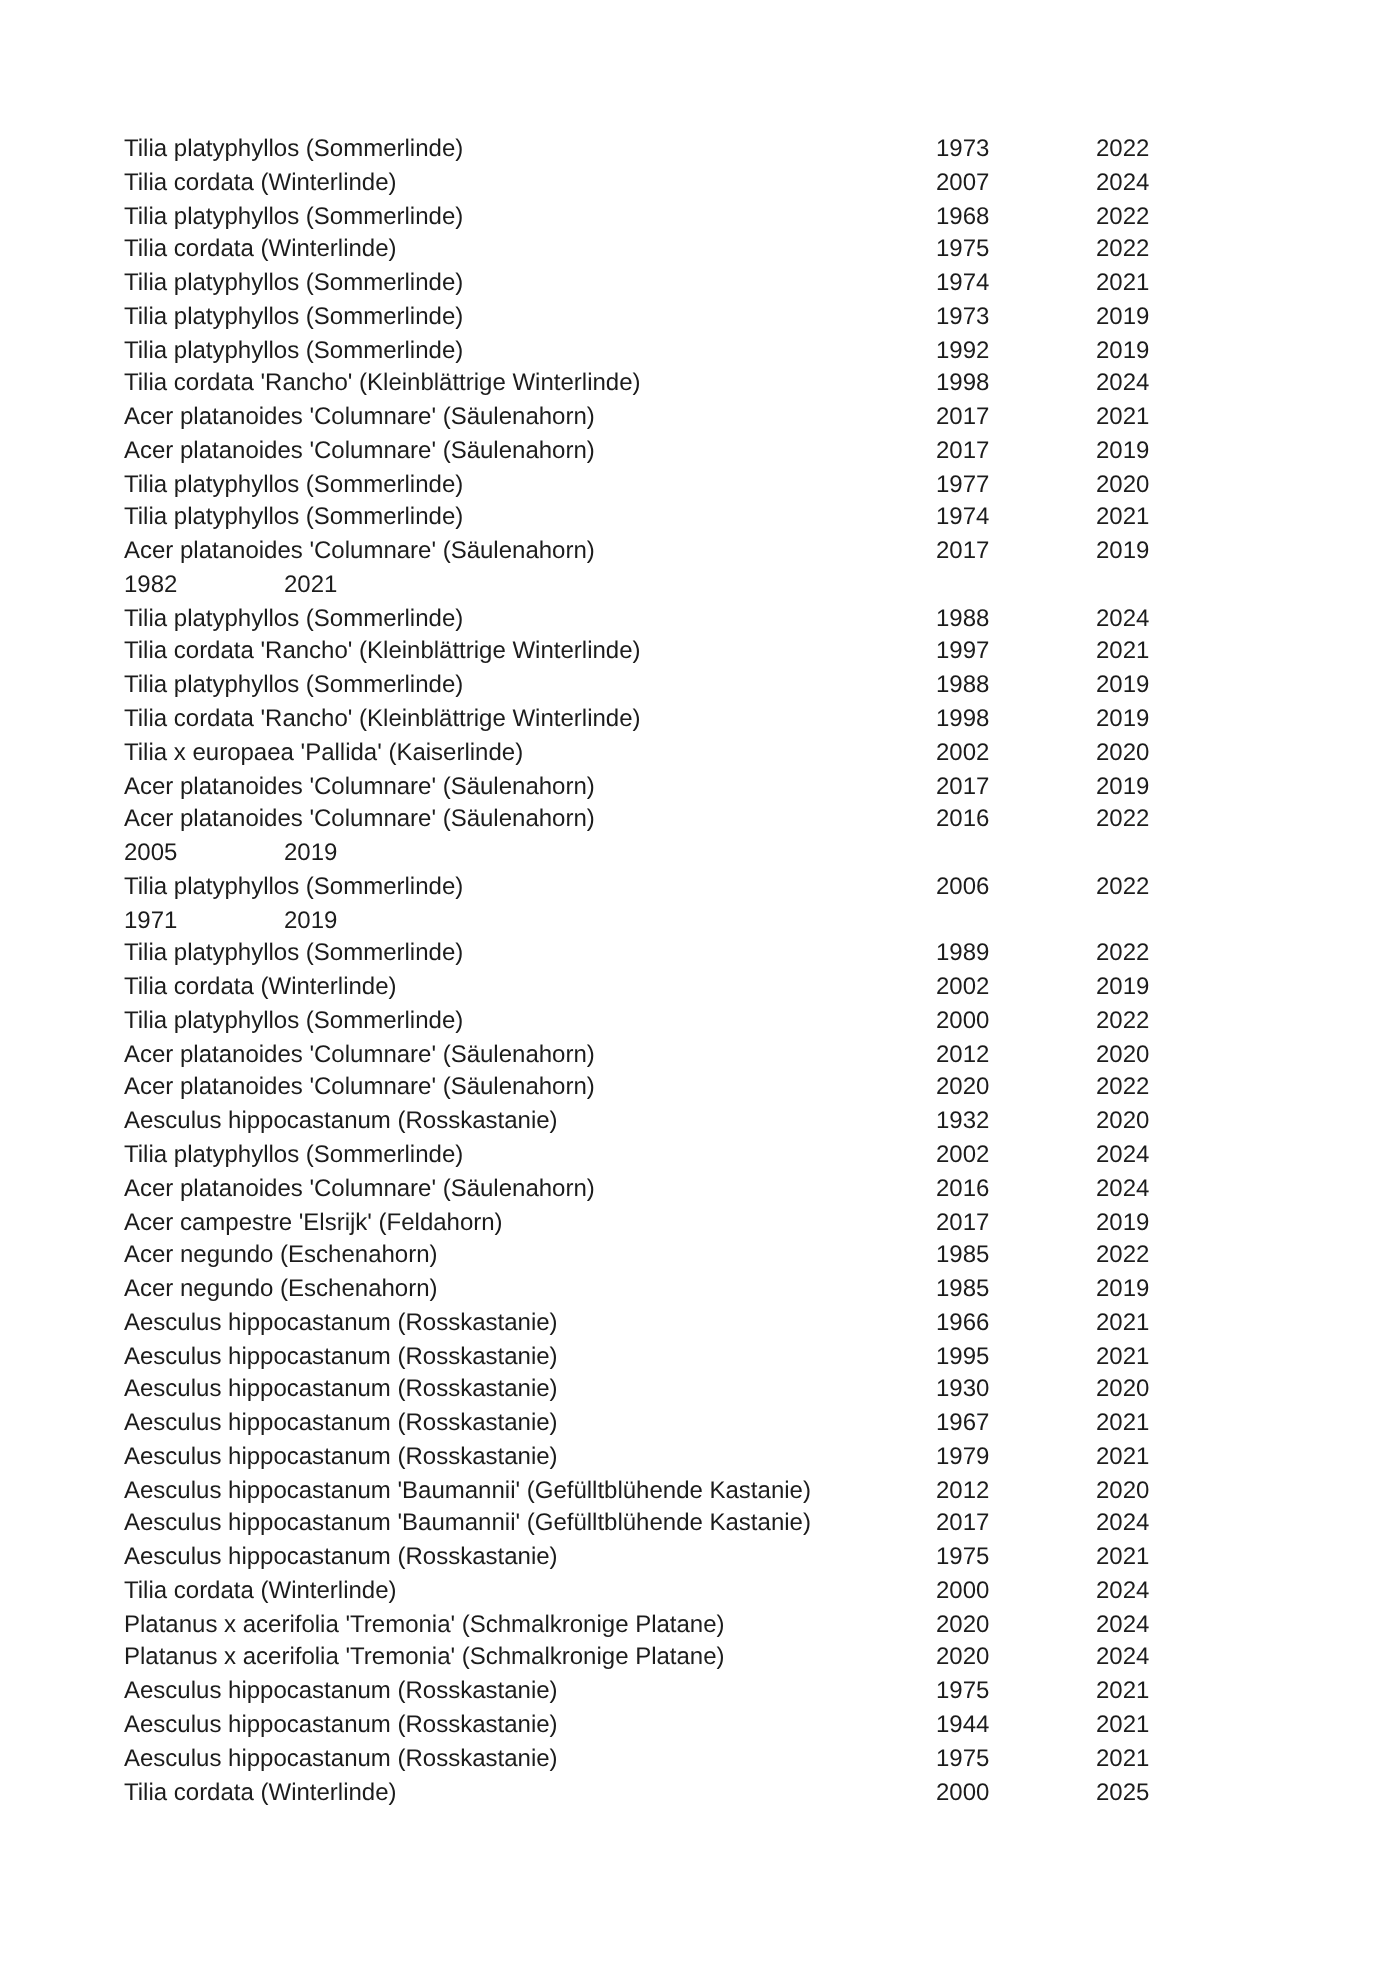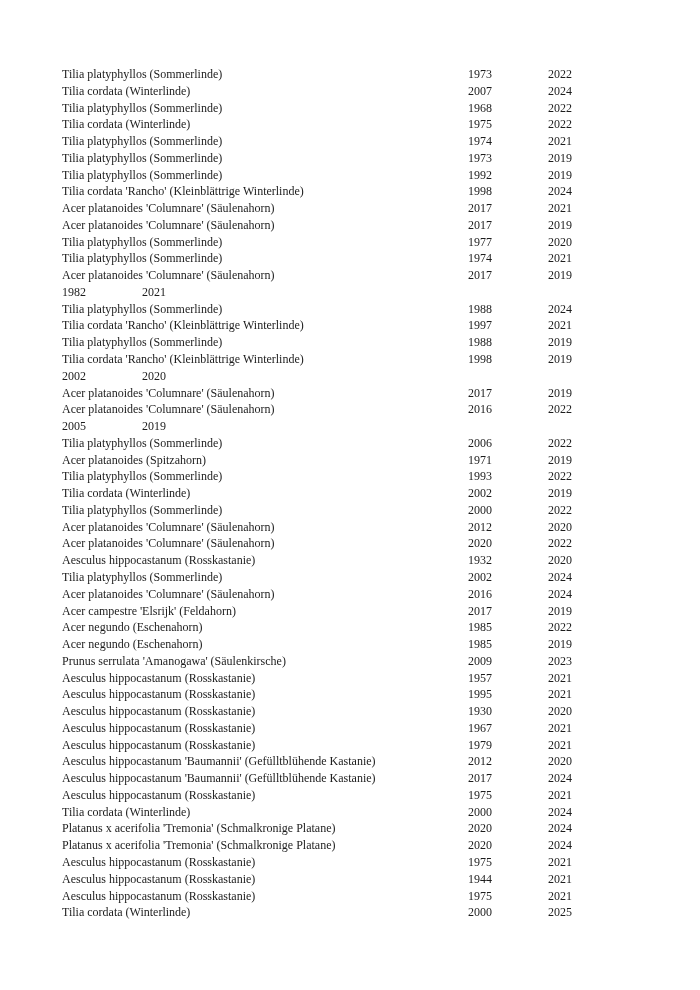--- a/index.html
+++ b/index.html
@@ -10,21 +10,20 @@
     width: 700px;
     height: 990px;
     background: #ffffff;
     font-family: "Liberation Sans", "DejaVu Sans", sans-serif;
     color: #1c1c1c;
     overflow: hidden;
   }
   .page {
     padding: 66px 16px 0 62px;
     box-sizing: border-box;
-    font-family: Liberation Serif, serif;
   }
   .table {
     display: block;
   }
   .row {
     display: flex;
     align-items: center;
     height: 16.78px;
     font-size: 12px;
     line-height: 16.78px;
@@ -128,20 +127,21 @@
         <div class="cell species">Tilia platyphyllos (Sommerlinde)</div>
         <div class="cell year">1988</div>
         <div class="cell year">2019</div>
       </div>
       <div class="row">
         <div class="cell species">Tilia cordata 'Rancho' (Kleinblättrige Winterlinde)</div>
         <div class="cell year">1998</div>
         <div class="cell year">2019</div>
       </div>
       <div class="row">
+        <div class="cell species">Tilia x europaea 'Pallida' (Kaiserlinde)</div>
         <div class="cell year">2002</div>
         <div class="cell year">2020</div>
       </div>
       <div class="row">
         <div class="cell species">Acer platanoides 'Columnare' (Säulenahorn)</div>
         <div class="cell year">2017</div>
         <div class="cell year">2019</div>
       </div>
       <div class="row">
         <div class="cell species">Acer platanoides 'Columnare' (Säulenahorn)</div>
@@ -151,27 +151,26 @@
       <div class="row">
         <div class="cell year">2005</div>
         <div class="cell year">2019</div>
       </div>
       <div class="row">
         <div class="cell species">Tilia platyphyllos (Sommerlinde)</div>
         <div class="cell year">2006</div>
         <div class="cell year">2022</div>
       </div>
       <div class="row">
-        <div class="cell species">Acer platanoides (Spitzahorn)</div>
         <div class="cell year">1971</div>
         <div class="cell year">2019</div>
       </div>
       <div class="row">
         <div class="cell species">Tilia platyphyllos (Sommerlinde)</div>
-        <div class="cell year">1993</div>
+        <div class="cell year">1989</div>
         <div class="cell year">2022</div>
       </div>
       <div class="row">
         <div class="cell species">Tilia cordata (Winterlinde)</div>
         <div class="cell year">2002</div>
         <div class="cell year">2019</div>
       </div>
       <div class="row">
         <div class="cell species">Tilia platyphyllos (Sommerlinde)</div>
         <div class="cell year">2000</div>
@@ -211,27 +210,22 @@
         <div class="cell species">Acer negundo (Eschenahorn)</div>
         <div class="cell year">1985</div>
         <div class="cell year">2022</div>
       </div>
       <div class="row">
         <div class="cell species">Acer negundo (Eschenahorn)</div>
         <div class="cell year">1985</div>
         <div class="cell year">2019</div>
       </div>
       <div class="row">
-        <div class="cell species">Prunus serrulata 'Amanogawa' (Säulenkirsche)</div>
-        <div class="cell year">2009</div>
-        <div class="cell year">2023</div>
-      </div>
-      <div class="row">
-        <div class="cell species">Aesculus hippocastanum (Rosskastanie)</div>
-        <div class="cell year">1957</div>
+        <div class="cell species">Aesculus hippocastanum (Rosskastanie)</div>
+        <div class="cell year">1966</div>
         <div class="cell year">2021</div>
       </div>
       <div class="row">
         <div class="cell species">Aesculus hippocastanum (Rosskastanie)</div>
         <div class="cell year">1995</div>
         <div class="cell year">2021</div>
       </div>
       <div class="row">
         <div class="cell species">Aesculus hippocastanum (Rosskastanie)</div>
         <div class="cell year">1930</div>

